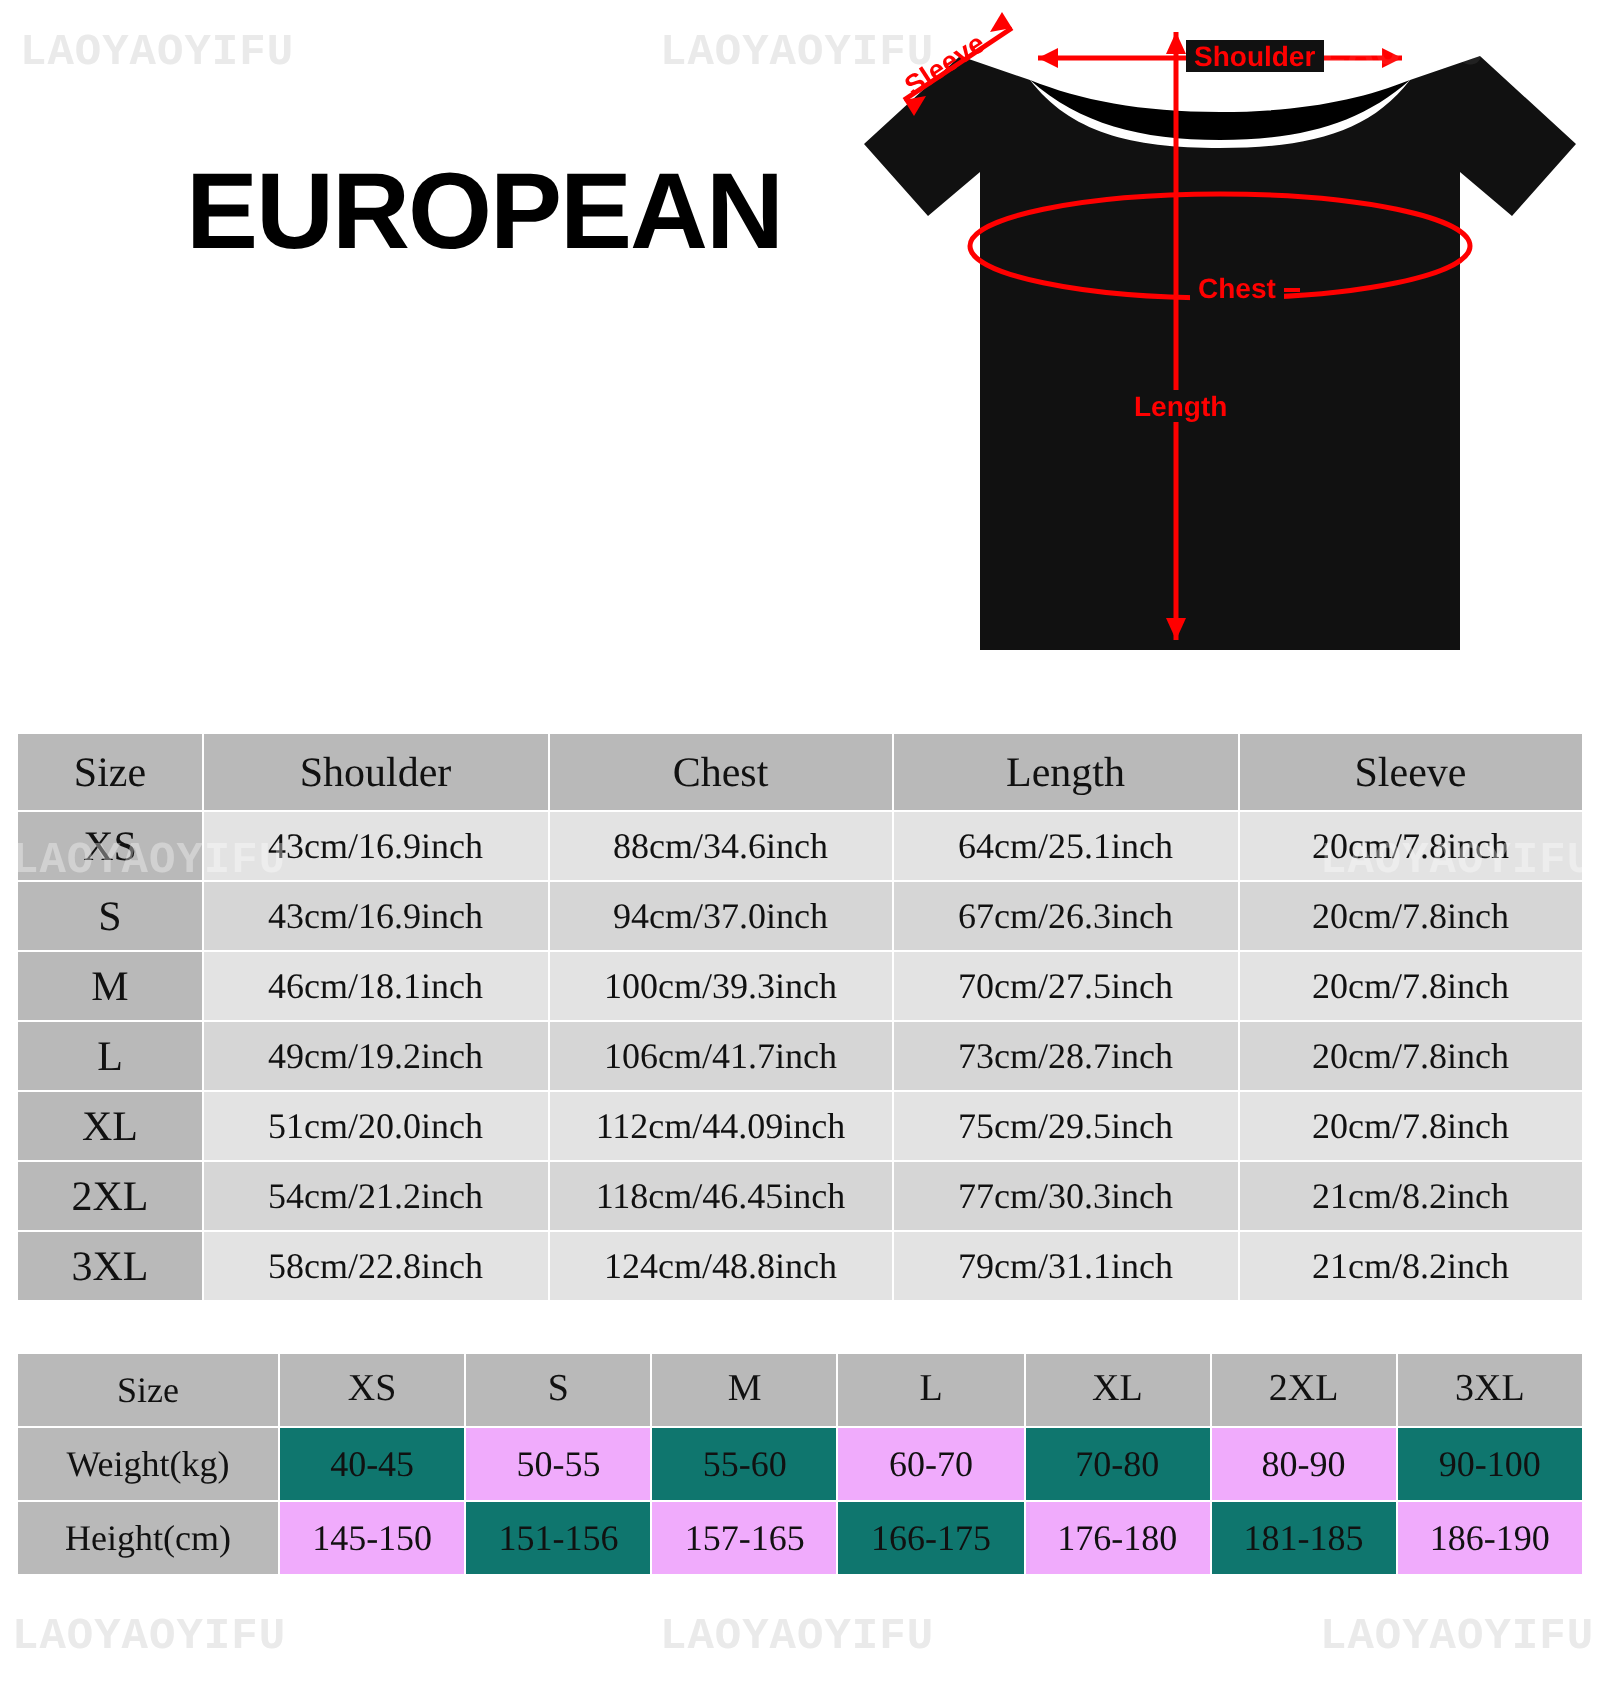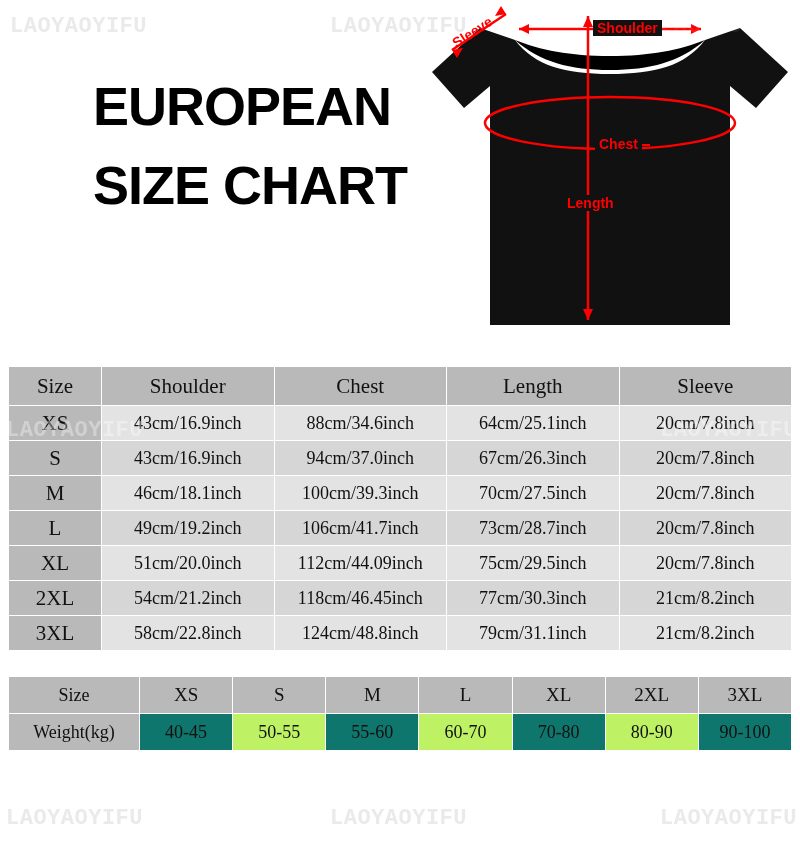--- a/index.html
+++ b/index.html
@@ -106,21 +106,21 @@
     border: 1px solid #ffffff;
     text-align: center;
     font-size: 18px;
     color: #111111;
     height: 36px;
     padding: 0;
     background: #0f766e;
   }
   .wh-table td.hdr { background: #b9b9b9; font-size: 19px; }
   .wh-table td.rowlbl { background: #b9b9b9; font-size: 18px; width: 130px; }
-  .wh-table td.alt { background: #bef264; }
+  .wh-table td.alt { background: #f0abfc; }
 
   
   .footnote {
     position: absolute;
     left: 14px;
     top: 861px;
     width: 780px;
     font-family: Liberation Serif, serif;
     font-size: 11px;
     color: #111111;
@@ -136,21 +136,20 @@
 <div class="watermark" style="left:330px; top:14px;">LAOYAOYIFU</div>
 <div class="watermark wm-on-dark" style="left:660px; top:14px;">LAOYAOYIFU</div>
 <div class="watermark wm-on-grey" style="left:6px; top:418px;">LAOYAOYIFU</div>
 <div class="watermark wm-on-grey" style="left:660px; top:418px;">LAOYAOYIFU</div>
 <div class="watermark" style="left:6px; top:806px;">LAOYAOYIFU</div>
 <div class="watermark" style="left:330px; top:806px;">LAOYAOYIFU</div>
 <div class="watermark" style="left:660px; top:806px;">LAOYAOYIFU</div>
 
 <div class="heading">
   <div class="line">EUROPEAN</div>
-  <div class="line line2">SIZE CHART</div>
 </div>
 
 <div class="shirt-wrap">
   <svg class="shirt-svg" width="380" height="345" viewBox="0 0 380 345" xmlns="http://www.w3.org/2000/svg">
 
     <path d="M95 40 L60 28 L12 72 L44 108 L70 86 L70 325 L310 325 L310 86 L336 108 L368 72 L320 28 L285 40
              C265 66 235 74 190 74 C145 74 115 66 95 40 Z" fill="#111111"></path>
 
     <path d="M95 40 C120 62 150 70 190 70 C230 70 260 62 285 40 C260 50 230 56 190 56 C150 56 120 50 95 40 Z" fill="#000000"></path>
 
@@ -255,19 +254,29 @@
     <tr>
       <td class="rowlbl">Weight(kg)</td>
       <td>40-45</td>
       <td class="alt">50-55</td>
       <td>55-60</td>
       <td class="alt">60-70</td>
       <td>70-80</td>
       <td class="alt">80-90</td>
       <td>90-100</td>
     </tr>
+    <tr>
+      <td class="rowlbl">Height(cm)</td>
+      <td class="alt">145-150</td>
+      <td>151-156</td>
+      <td class="alt">157-165</td>
+      <td>166-175</td>
+      <td class="alt">176-180</td>
+      <td>181-185</td>
+      <td class="alt">186-190</td>
+    </tr>
   </tbody>
 </table>
 
 <div class="footnote">
   <span class="star">✱</span>
   <span>Please allows 0.5inch-1inch differs because of the manual measurement</span>
 </div>
 
 </body></html>

